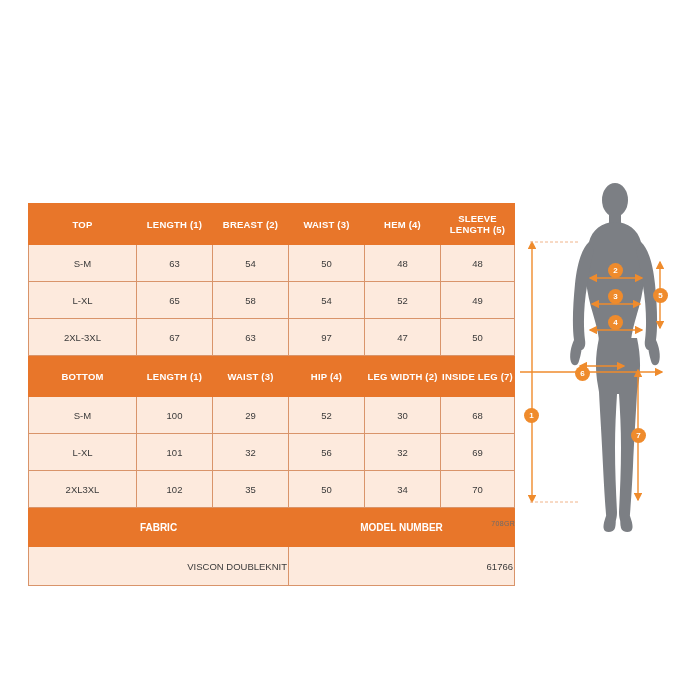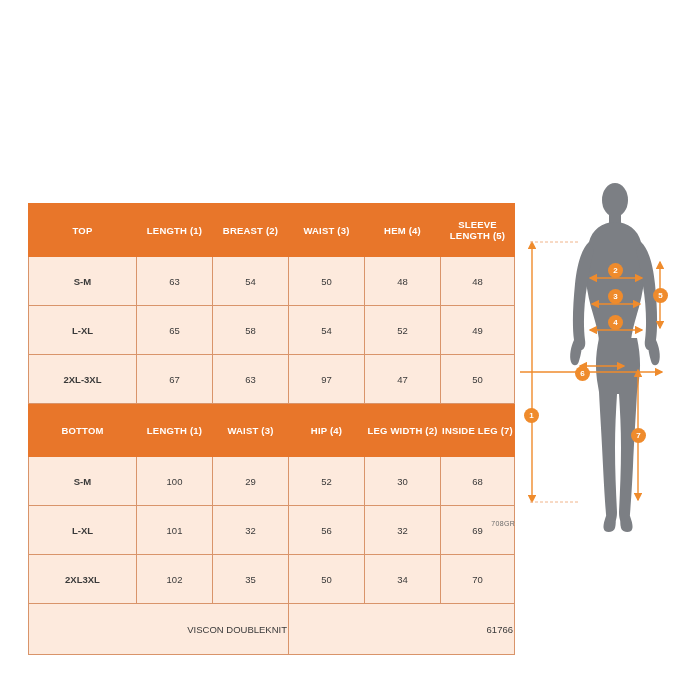--- a/index.html
+++ b/index.html
@@ -29,34 +29,34 @@
     width: 486px;
     table-layout: fixed;
   }
   table.size-table td {
     border: 1px solid #d9946a;
     text-align: center;
     vertical-align: middle;
     font-size: 9.5px;
     color: #3a3a3a;
     height: 28px;
-    padding: 10px 1px;
+    padding: 4px 1px;
     background: #fdeadd;
   }
   tr.header-row td {
     background: #e8762a;
     color: #ffffff;
     font-weight: bold;
     font-size: 9.5px;
     letter-spacing: .2px;
     height: 32px;
     border-color: #e8762a;
   }
   td.rowlabel {
-    font-weight: bold;
+    font-weight: normal;
     color: #3a3a3a;
     font-size: 9.5px;
   }
   tr.fabric-head td {
     background: #e8762a;
     color: #ffffff;
     font-weight: bold;
     font-size: 10px;
     height: 30px;
     border-color: #e8762a;
@@ -182,20 +182,24 @@
         </tr>
         <tr>
           <td class="rowlabel">2XL3XL</td>
           <td>102</td>
           <td>35</td>
           <td>50</td>
           <td>34</td>
           <td>70</td>
         </tr>
 
+        <tr class="fabric-head">
+          <td colspan="3">FABRIC</td>
+          <td colspan="3">MODEL NUMBER</td>
+        </tr>
         <tr class="fabric-val">
           <td colspan="3">VISCON DOUBLEKNIT</td>
           <td colspan="3">61766</td>
         </tr>
       </tbody>
     </table>
     <div class="code-label">708GR</div>
   </div>
 
   <div class="figure-area">

